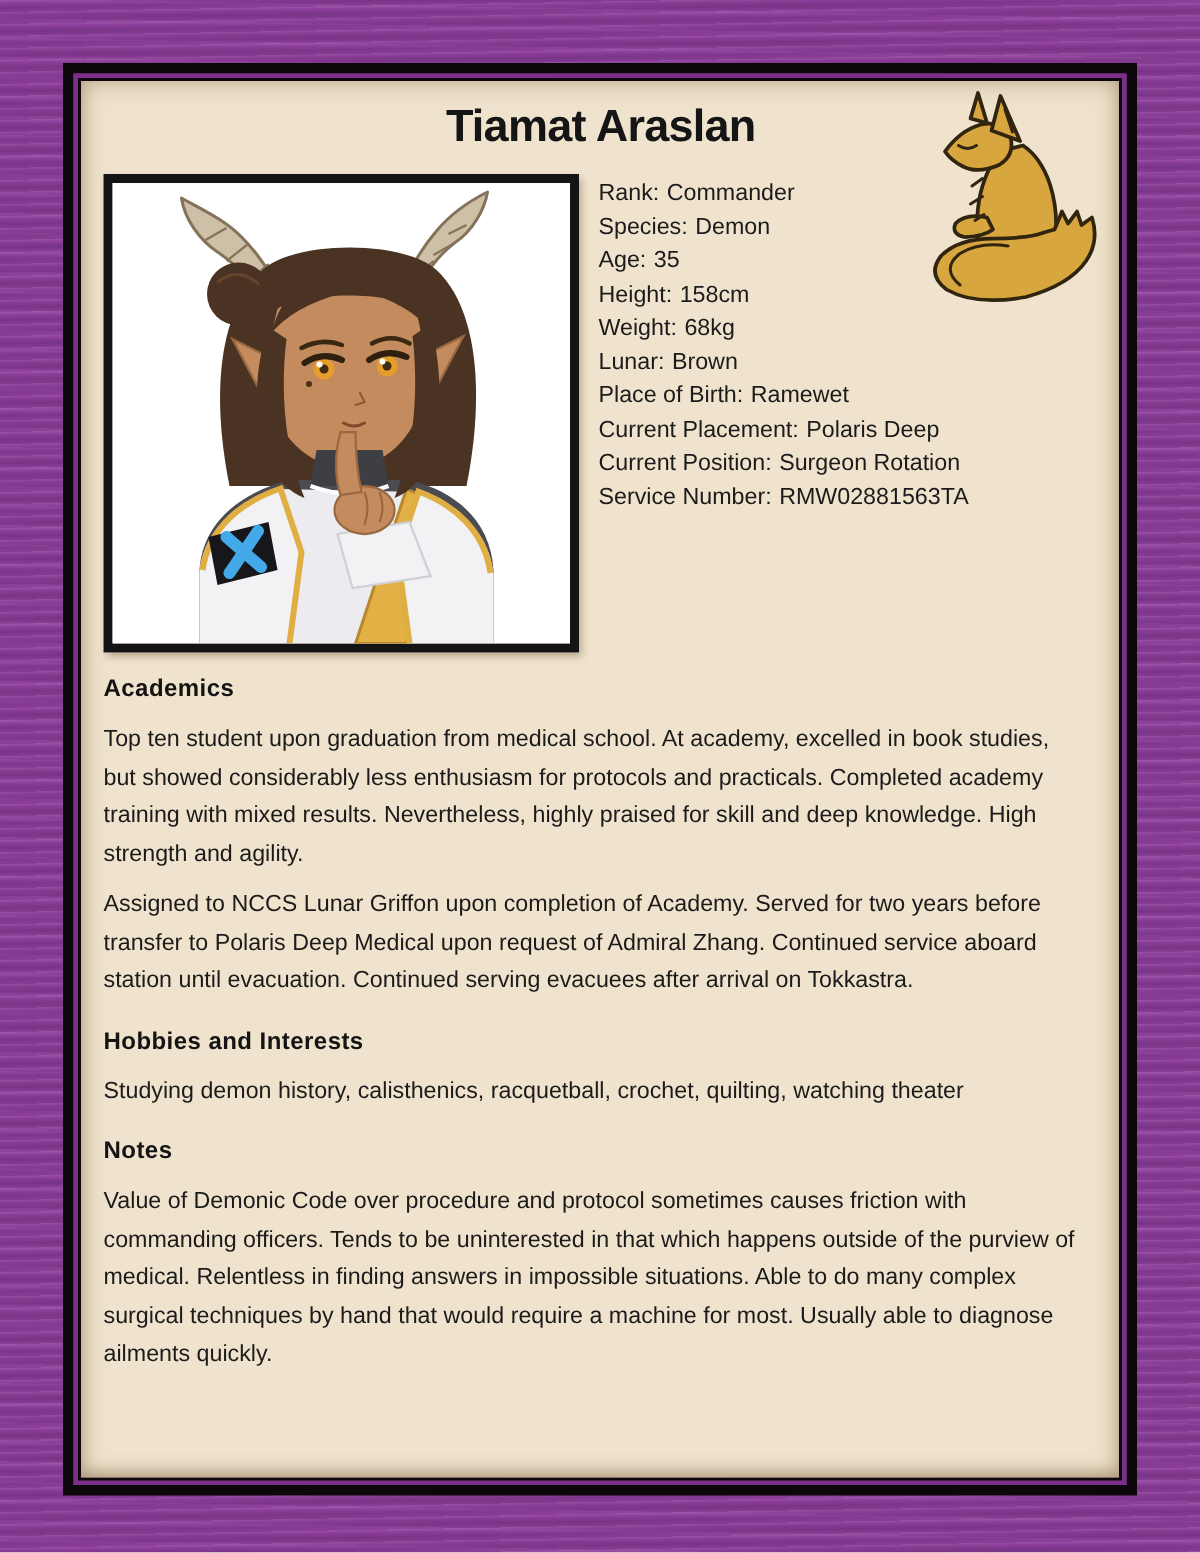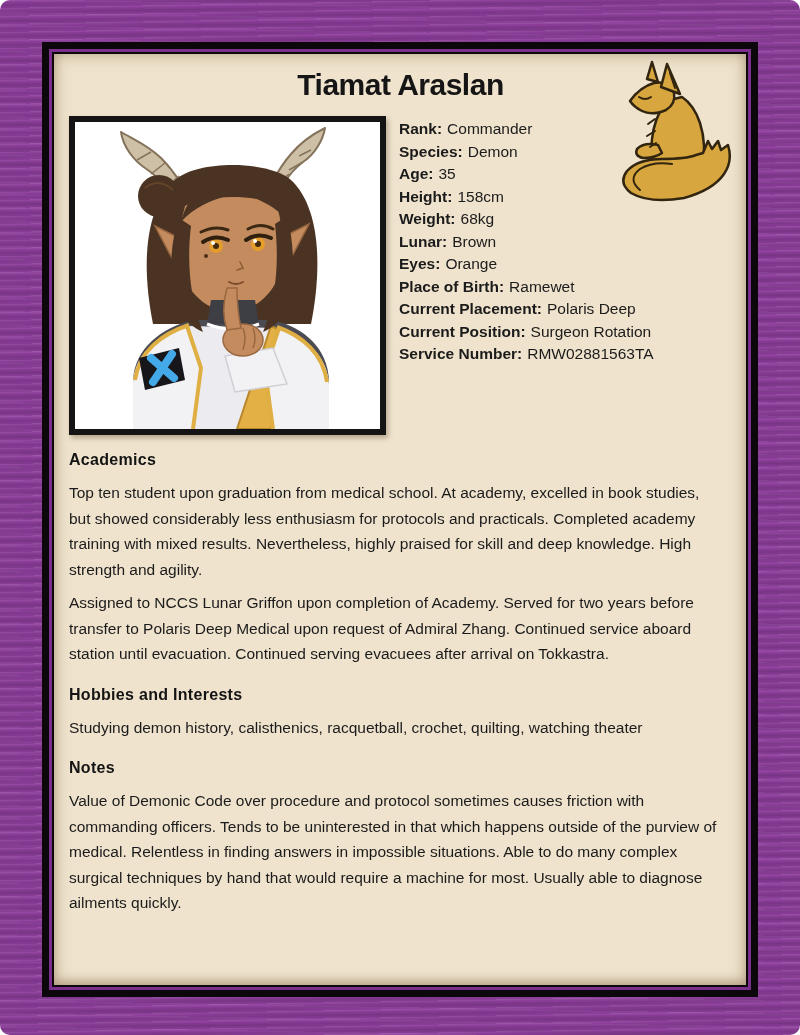--- a/index.html
+++ b/index.html
@@ -1,17 +1,17 @@
 <!DOCTYPE html>
 <html><head>
 <meta charset="utf-8">
 <style>
   html,body{margin:0;padding:0;}
   body{width:800px;height:1035px;font-family:"Liberation Sans",sans-serif;color:#1b1b1b;}
-  .page{position:relative;width:800px;height:1035px;overflow:hidden;border-radius:10px;}
+  .page{position:relative;width:800px;height:1035px;overflow:hidden;}
 
   
   .frame-purple{
     box-sizing:border-box;width:100%;height:100%;
     padding:42px 42px 38px 42px;
     background-color:#8c3d9a;
     background-image:
       repeating-linear-gradient(179deg, rgba(255,255,255,0.10) 0px, rgba(255,255,255,0) 2px, rgba(0,0,0,0.10) 5px, rgba(255,255,255,0) 8px),
       repeating-linear-gradient(181deg, rgba(255,255,255,0.06) 0px, rgba(255,255,255,0) 3px, rgba(0,0,0,0.05) 9px, rgba(255,255,255,0) 13px);
   }
@@ -38,21 +38,21 @@
   .top-row{display:flex;margin-top:14px;}
   .portrait-frame{
     box-sizing:border-box;flex:0 0 317px;width:317px;height:319px;
     border:6px solid #141414;background:#ffffff;
     box-shadow:2px 3px 5px rgba(70,45,20,0.35);
   }
   .portrait-frame svg{display:block;width:100%;height:100%;}
 
   .stats{margin-left:13px;padding-top:2px;}
   .stat{font-size:15.5px;line-height:22.5px;white-space:nowrap;}
-  .sl{font-weight:bold;margin-right:5px;}
+  .sl{font-weight:normal;margin-right:5px;}
 
   .sections{padding-right:8px;}
   h2.sec{
     margin:0;margin-top:13px;
     font-size:16px;line-height:24px;font-weight:bold;
     letter-spacing:0.3px;color:#141414;
   }
   p.sec-body{
     margin:0;margin-top:8px;
     font-size:15.5px;line-height:25.5px;
@@ -183,21 +183,20 @@
                 </svg>
               </div>
 
               <div class="stats" data-name="stats-list">
                 <div class="stat" data-name="stat-row"><span class="sl" data-name="stat-label">Rank:</span><span class="sv" data-name="stat-value">Commander</span></div>
                 <div class="stat" data-name="stat-row"><span class="sl" data-name="stat-label">Species:</span><span class="sv" data-name="stat-value">Demon</span></div>
                 <div class="stat" data-name="stat-row"><span class="sl" data-name="stat-label">Age:</span><span class="sv" data-name="stat-value">35</span></div>
                 <div class="stat" data-name="stat-row"><span class="sl" data-name="stat-label">Height:</span><span class="sv" data-name="stat-value">158cm</span></div>
                 <div class="stat" data-name="stat-row"><span class="sl" data-name="stat-label">Weight:</span><span class="sv" data-name="stat-value">68kg</span></div>
                 <div class="stat" data-name="stat-row"><span class="sl" data-name="stat-label">Lunar:</span><span class="sv" data-name="stat-value">Brown</span></div>
-                <div class="stat" data-name="stat-row"><span class="sl" data-name="stat-label">Eyes:</span><span class="sv" data-name="stat-value">Orange</span></div>
                 <div class="stat" data-name="stat-row"><span class="sl" data-name="stat-label">Place of Birth:</span><span class="sv" data-name="stat-value">Ramewet</span></div>
                 <div class="stat" data-name="stat-row"><span class="sl" data-name="stat-label">Current Placement:</span><span class="sv" data-name="stat-value">Polaris Deep</span></div>
                 <div class="stat" data-name="stat-row"><span class="sl" data-name="stat-label">Current Position:</span><span class="sv" data-name="stat-value">Surgeon Rotation</span></div>
                 <div class="stat" data-name="stat-row"><span class="sl" data-name="stat-label">Service Number:</span><span class="sv" data-name="stat-value">RMW02881563TA</span></div>
               </div>
             </div>
 
             <div class="sections" data-name="sections">
               <section data-name="section-0">
                 <h2 class="sec" data-name="section-heading">Academics</h2>

